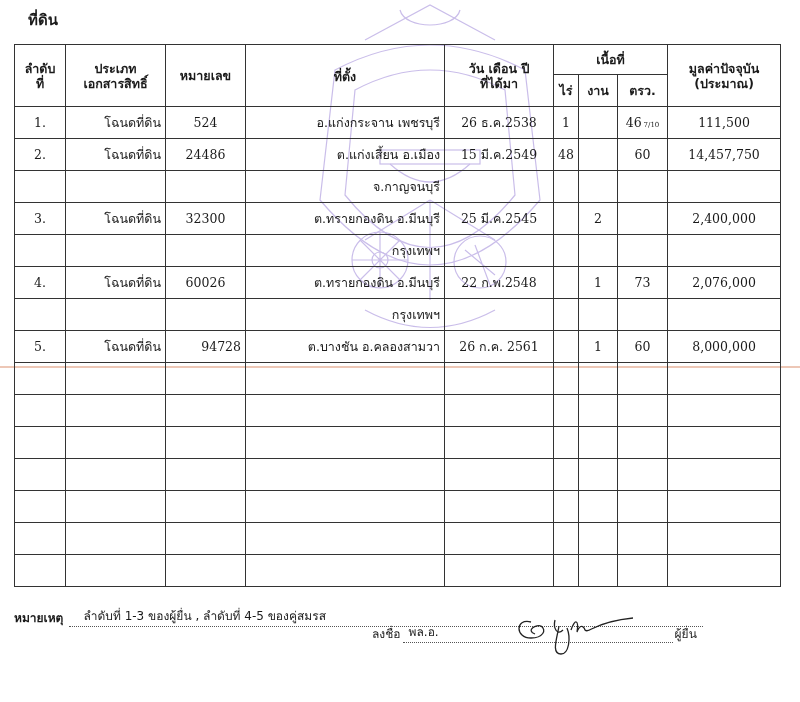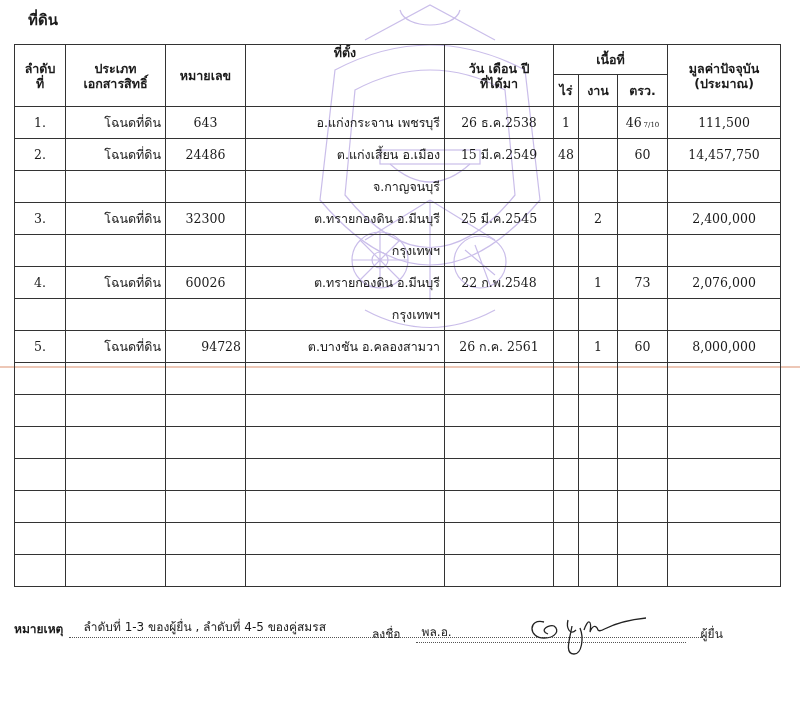--- a/index.html
+++ b/index.html
@@ -17,25 +17,25 @@
   .hdr1 th { height:29px; }
   .hdr2 th { height:31px; }
   td.c { text-align:center; }
   td.l { text-align:right; padding-left:6px; }
   td.thai { font-family:"DejaVu Sans","Liberation Sans",sans-serif; font-size:12.5px; }
   .frac { font-size:7px; margin-left:2px; }
 
   .remark { position:absolute; left:14px; top:606px; font-size:12px;
             font-family:"DejaVu Sans","Liberation Sans",sans-serif; display:flex; align-items:flex-end; }
   .remark .label { font-weight:bold; margin-right:6px; }
-  .remark .text { border-bottom:1px dotted #555; width:620px; padding-left:14px; padding-bottom:1px;margin-top:11px; }
+  .remark .text { border-bottom:1px dotted #555; width:620px; padding-left:14px; padding-bottom:1px; }
 
   .sign { position:absolute; left:372px; top:624px; font-size:12px;
           font-family:"DejaVu Sans","Liberation Sans",sans-serif; display:flex; align-items:flex-end; }
-  .sign .dots { border-bottom:1px dotted #555; width:270px; height:16px; position:relative; margin:0 15px;text-align:right; }
+  .sign .dots { border-bottom:1px dotted #555; width:270px; height:16px; position:relative; margin:0 2px;text-align:right; }
   .sign .rank { position:absolute; left:6px; bottom:1px; }
   .sig-svg { position:absolute; left:110px; top:-18px; }
 </style>
 </head>
 <body>
 
 <svg class="watermark" viewBox="0 0 250 350" fill="none" stroke="#8a6fd0" stroke-width="1.2" opacity="0.45">
   <path d="M60 40 L125 5 L190 40"></path>
   <path d="M95 10 C100 30 150 30 155 10"></path>
   <path d="M30 70 Q125 20 220 70 L235 200 Q125 330 15 200 Z"></path>
@@ -68,36 +68,36 @@
       <col style="width:25px">
       <col style="width:39px">
       <col style="width:50px">
       <col style="width:113px">
   </colgroup>
   <thead>
     <tr class="hdr1">
       <th rowspan="2"><span>ลำดับ</span><br><span>ที่</span></th>
       <th rowspan="2"><span>ประเภท</span><br><span>เอกสารสิทธิ์</span></th>
       <th rowspan="2">หมายเลข</th>
-      <th rowspan="2" style="vertical-align:top;padding-top:0">ที่ตั้ง</th>
+      <th rowspan="2" style="vertical-align:top;padding-top:24px">ที่ตั้ง</th>
       <th rowspan="2"><span>วัน เดือน ปี</span><br><span>ที่ได้มา</span></th>
       <th colspan="3">เนื้อที่</th>
       <th rowspan="2"><span>มูลค่าปัจจุบัน</span><br><span>(ประมาณ)</span></th>
     </tr>
     <tr class="hdr2">
       <th>ไร่</th>
       <th>งาน</th>
       <th>ตรว.</th>
     </tr>
   </thead>
   <tbody id="tbody">
       <tr>
         <td class="c"><span>1.</span></td>
         <td class="l thai"><span>โฉนดที่ดิน</span></td>
-        <td class="c"><span>643</span></td>
+        <td class="c"><span>524</span></td>
         <td class="l thai"><span>อ.แก่งกระจาน เพชรบุรี</span></td>
         <td class="c"><span>26 ธ.ค.2538</span></td>
         <td class="c"><span>1</span></td>
         <td class="c"><span></span></td>
         <td class="c"><span>46</span><span class="frac">7/10</span></td>
         <td class="c"><span>111,500</span></td>
       </tr>
       <tr>
         <td class="c"><span>2.</span></td>
         <td class="l thai"><span>โฉนดที่ดิน</span></td>

